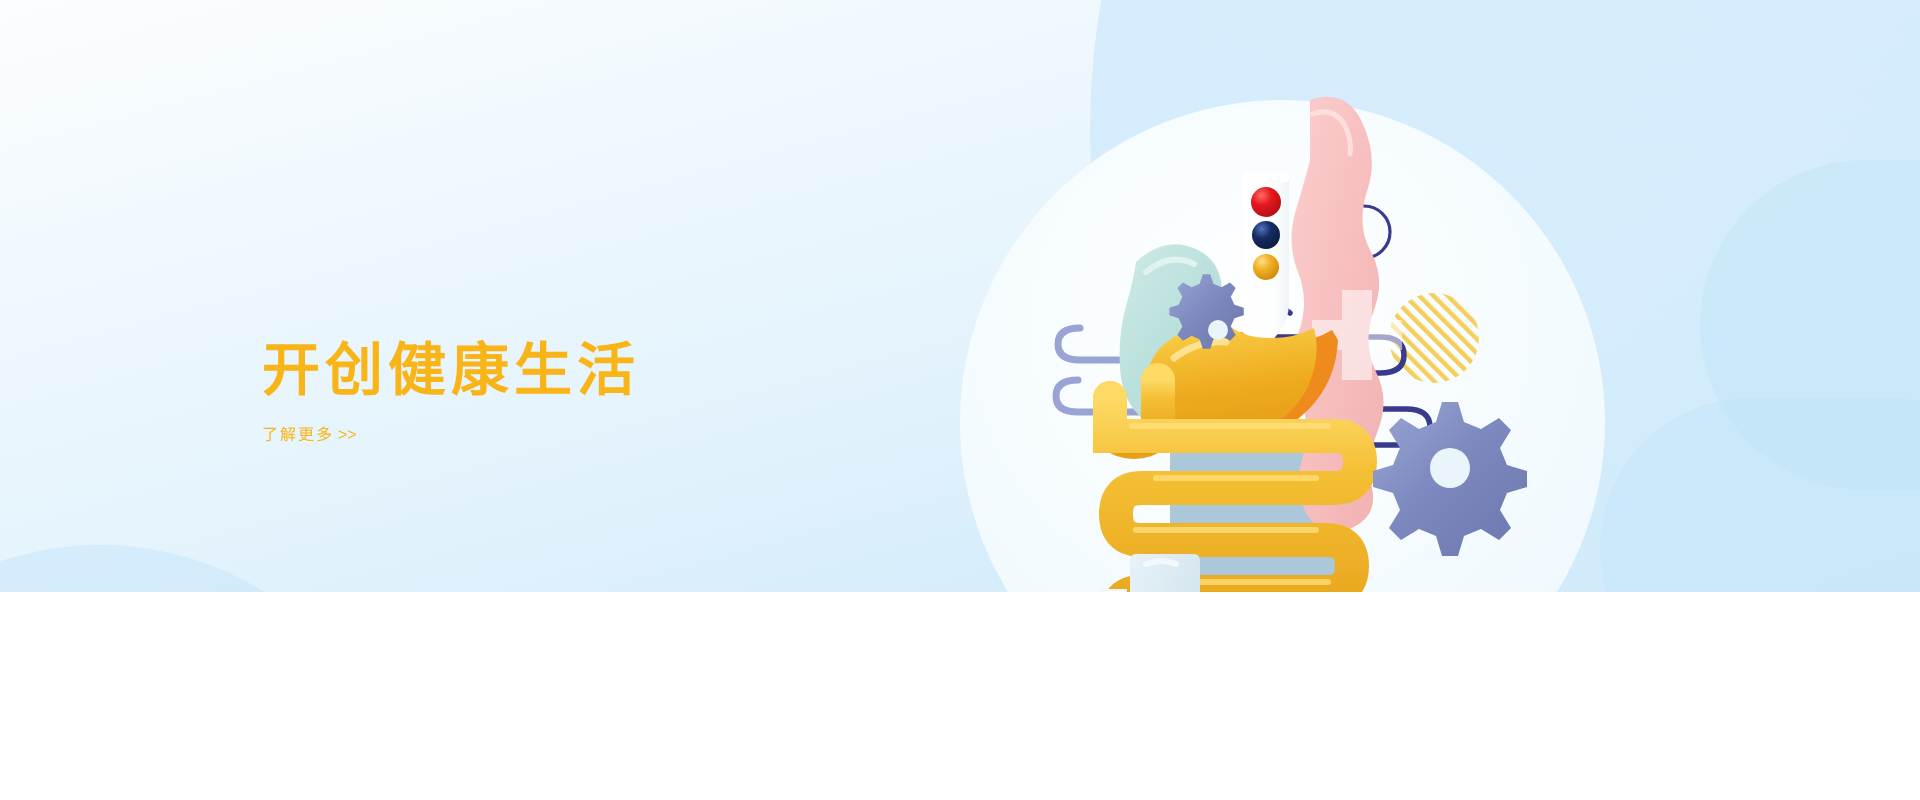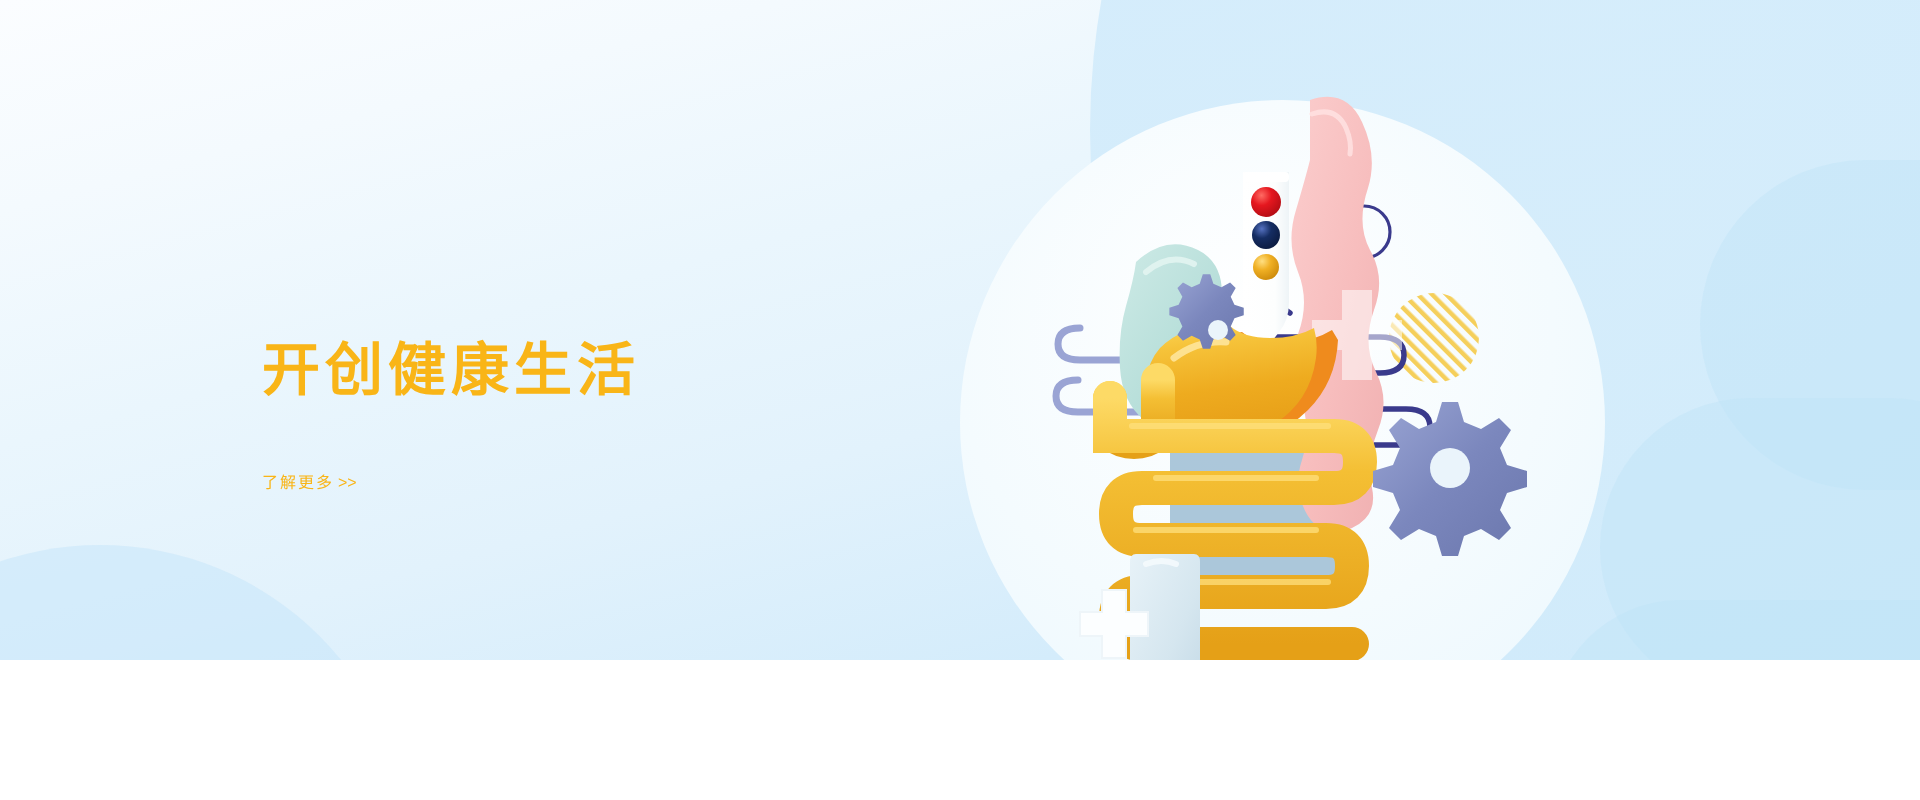--- a/index.html
+++ b/index.html
@@ -8,21 +8,21 @@
     padding: 0;
     background: #ffffff;
   }
   body {
     font-family: "Liberation Sans", "DejaVu Sans", sans-serif;
   }
 
   .banner {
     position: relative;
     width: 1920px;
-    height: 660px;
+    height: 592px;
     overflow: hidden;
     background: linear-gradient(165deg,
                 #fbfdff 0%,
                 #f4fafe 18%,
                 #eaf6fd 38%,
                 #e2f2fc 58%,
                 #d4ecfb 80%,
                 #cbe8fa 100%);
   }
 
@@ -68,21 +68,20 @@
     font-size: 58px;
     line-height: 108px;
     font-weight: 700;
     color: #f9b517;
     letter-spacing: 5px;
     white-space: nowrap;
     margin: 0;
   }
   .more-link {
     display: inline-block;
-    margin-top: 48px;
     font-size: 16px;
     line-height: 22px;
     color: #f9b517;
     letter-spacing: 2px;
     text-decoration: none;
     white-space: nowrap;
     cursor: pointer;
   }
   .more-link .chev { letter-spacing: 0; margin-left: 4px; }
 

